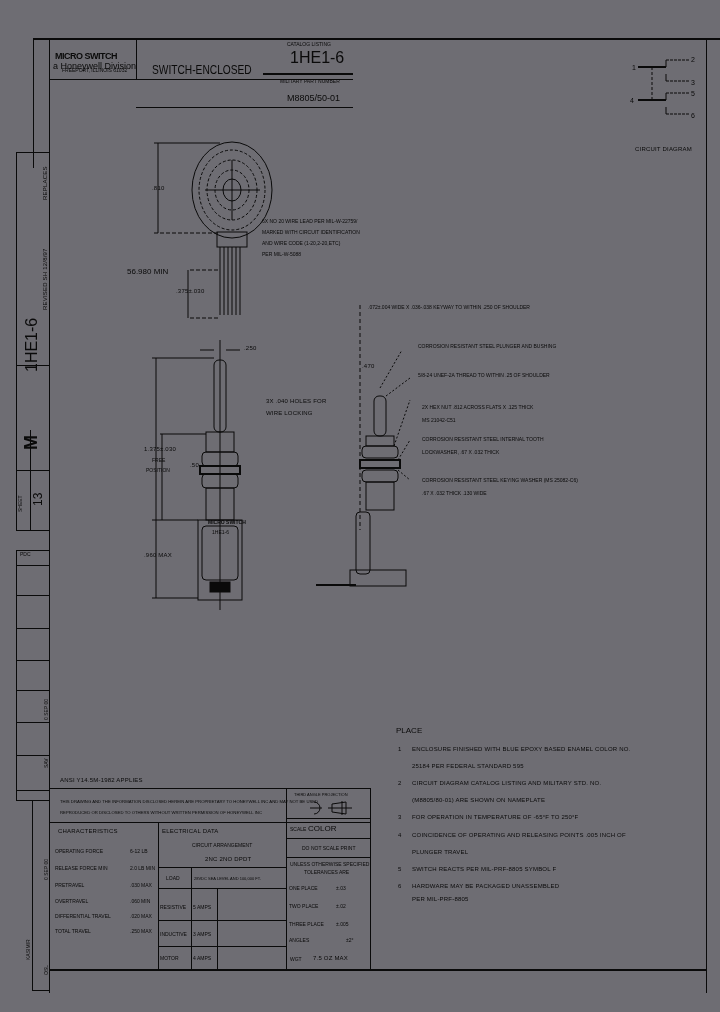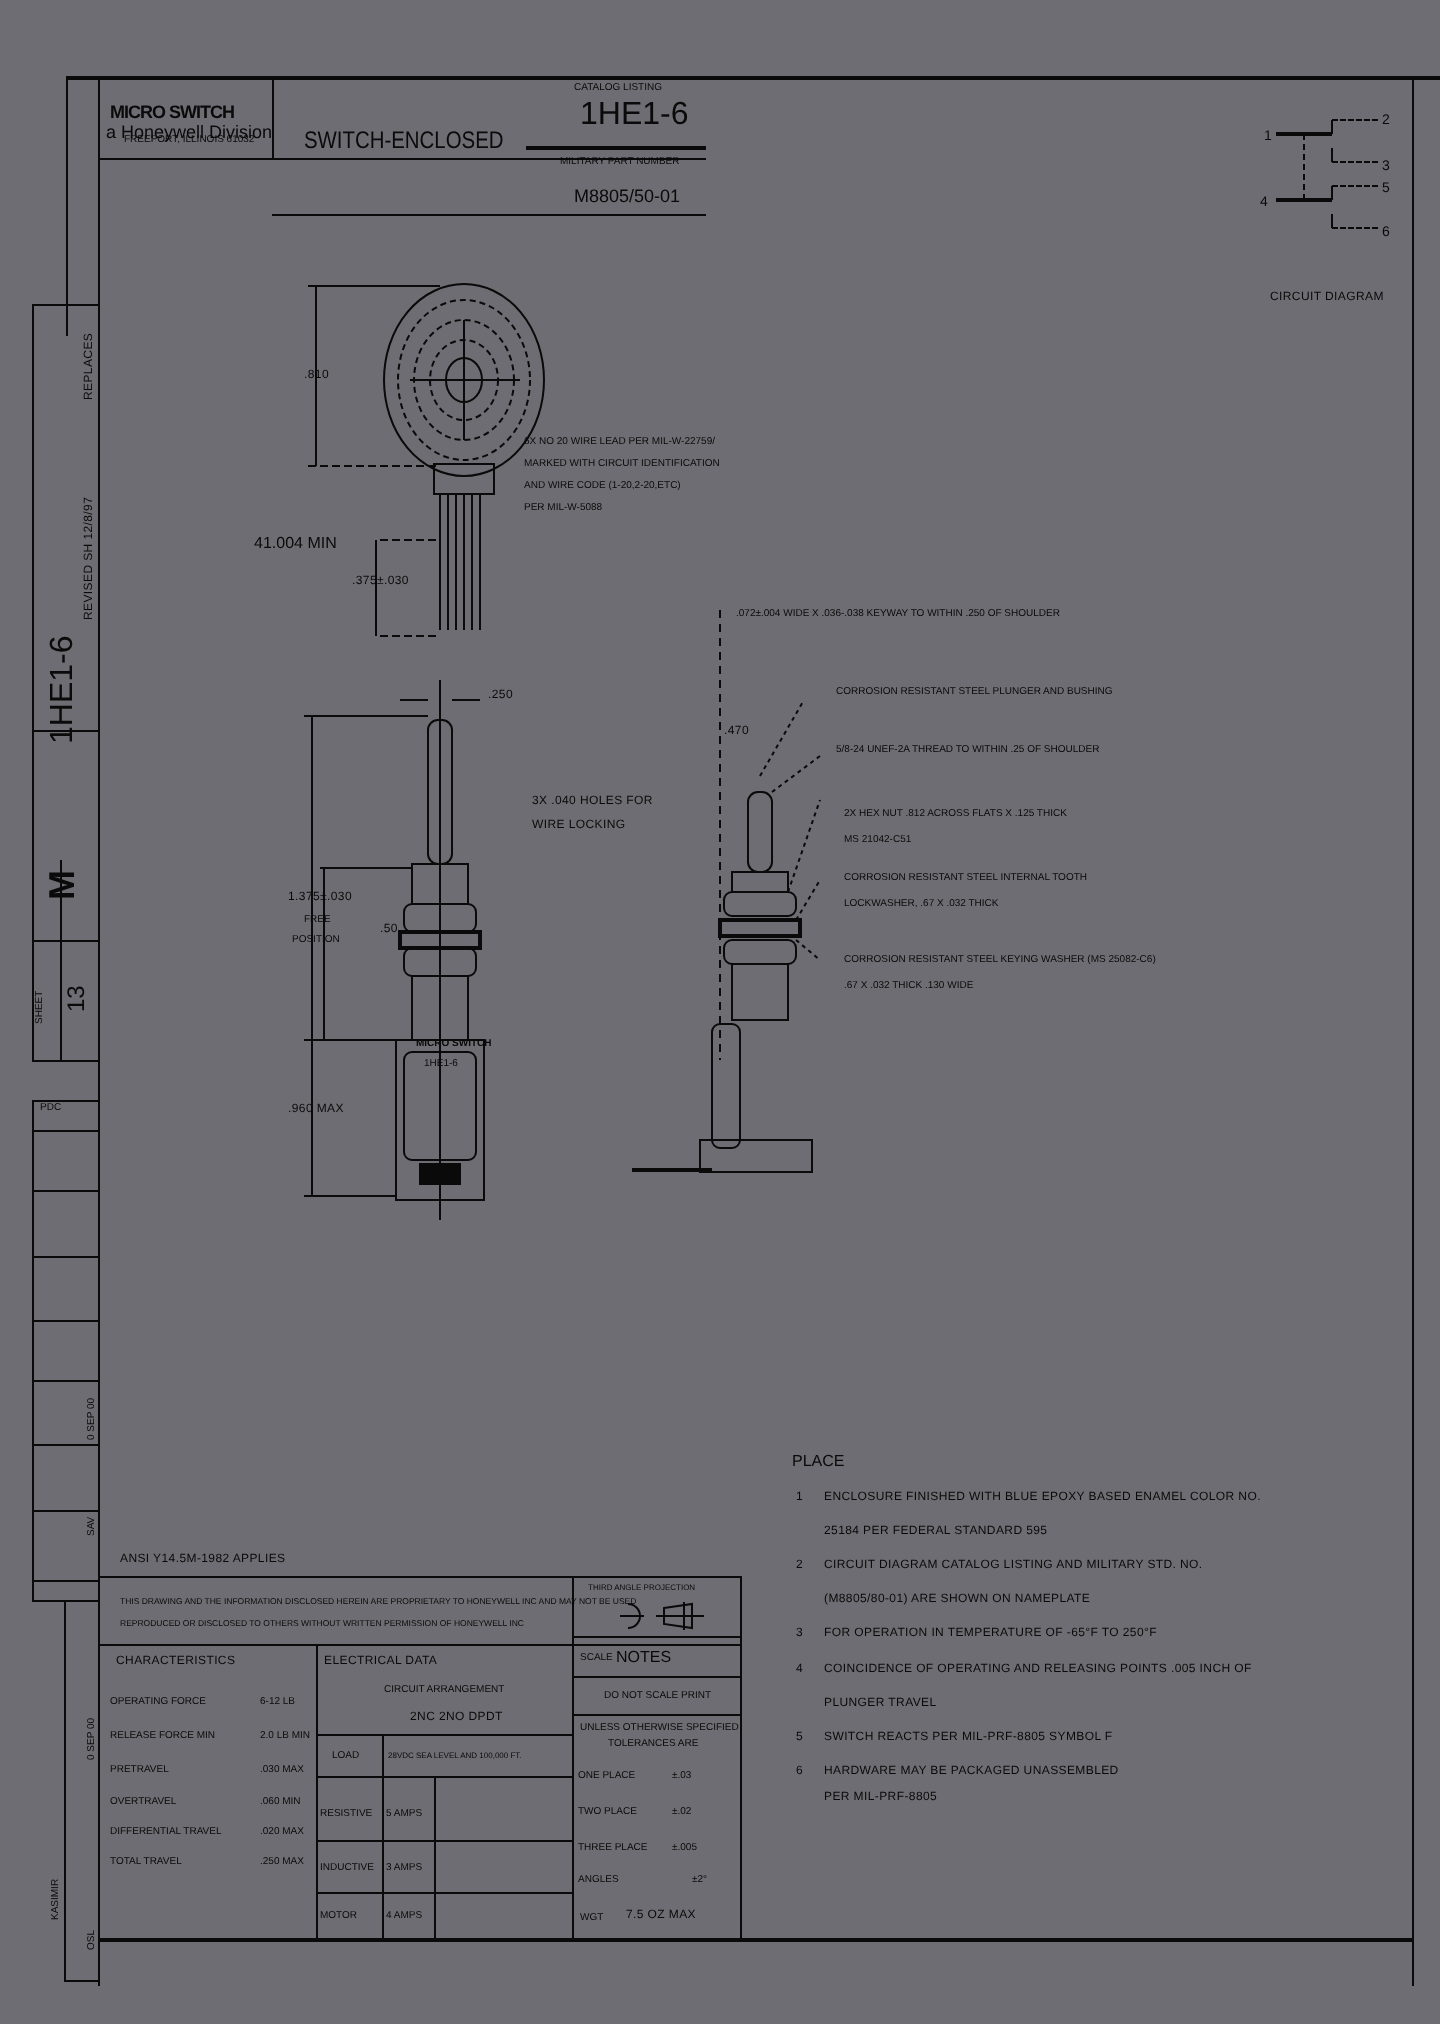--- a/index.html
+++ b/index.html
@@ -81,21 +81,21 @@
         <line x1="90" y1="107" x2="90" y2="175"></line>
       <line x1="4" y1="3" x2="70" y2="3"></line>
       <line x1="8" y1="3" x2="8" y2="93"></line>
       <line x1="4" y1="93" x2="70" y2="93" stroke-dasharray="4,2"></line>
       <line x1="40" y1="130" x2="70" y2="130" stroke-dasharray="4,2"></line>
       <line x1="40" y1="178" x2="70" y2="178" stroke-dasharray="4,2"></line>
       <line x1="38" y1="130" x2="38" y2="178"></line>
     </g>
   </svg>
   <div class="t sm" style="left:152px;top:185px;">.810</div>
-  <div class="t md" style="left:127px;top:268px;">41.004 MIN</div>
+  <div class="t md" style="left:127px;top:268px;">56.980 MIN</div>
   <div class="t sm" style="left:176px;top:288px;">.375±.030</div>
   <div>
     <div class="t xs" style="left:262px;top:219px;">6X NO 20 WIRE LEAD PER MIL-W-22759/</div>
     <div class="t xs" style="left:262px;top:230px;">MARKED WITH CIRCUIT IDENTIFICATION</div>
     <div class="t xs" style="left:262px;top:241px;">AND WIRE CODE (1-20,2-20,ETC)</div>
     <div class="t xs" style="left:262px;top:252px;">PER MIL-W-5088</div>
   </div>
 </div>
 
 <div>
@@ -208,21 +208,21 @@
   <svg style="left:310px;top:801px;" width="44" height="14" viewBox="0 0 44 14">
     <g stroke="#0a0a0a" fill="none" stroke-width="1">
       <path d="M4 1 A6 6 0 0 1 4 13"></path>
         <line x1="0" y1="7" x2="12" y2="7"></line>
       <path d="M22 3 L36 1 L36 13 L22 11 Z"></path>
         <line x1="18" y1="7" x2="42" y2="7"></line>
         <line x1="32" y1="0" x2="32" y2="14"></line>
     </g>
   </svg>
   <div class="t xs" style="left:290px;top:827px;">SCALE</div>
-  <div class="t md" style="left:308px;top:825px;">NOTES</div>
+  <div class="t md" style="left:308px;top:825px;">COLOR</div>
   <div class="t xs" style="left:302px;top:846px;">DO NOT SCALE PRINT</div>
 
   <div class="t sm" style="left:58px;top:828px;">CHARACTERISTICS</div>
   <div>
     <div class="t xs" style="left:55px;top:849px;">OPERATING FORCE</div>
     <div class="t xs" style="left:130px;top:849px;">6-12 LB</div>
     <div class="t xs" style="left:55px;top:866px;">RELEASE FORCE MIN</div>
     <div class="t xs" style="left:130px;top:866px;">2.0 LB MIN</div>
     <div class="t xs" style="left:55px;top:883px;">PRETRAVEL</div>
     <div class="t xs" style="left:130px;top:883px;">.030 MAX</div>

